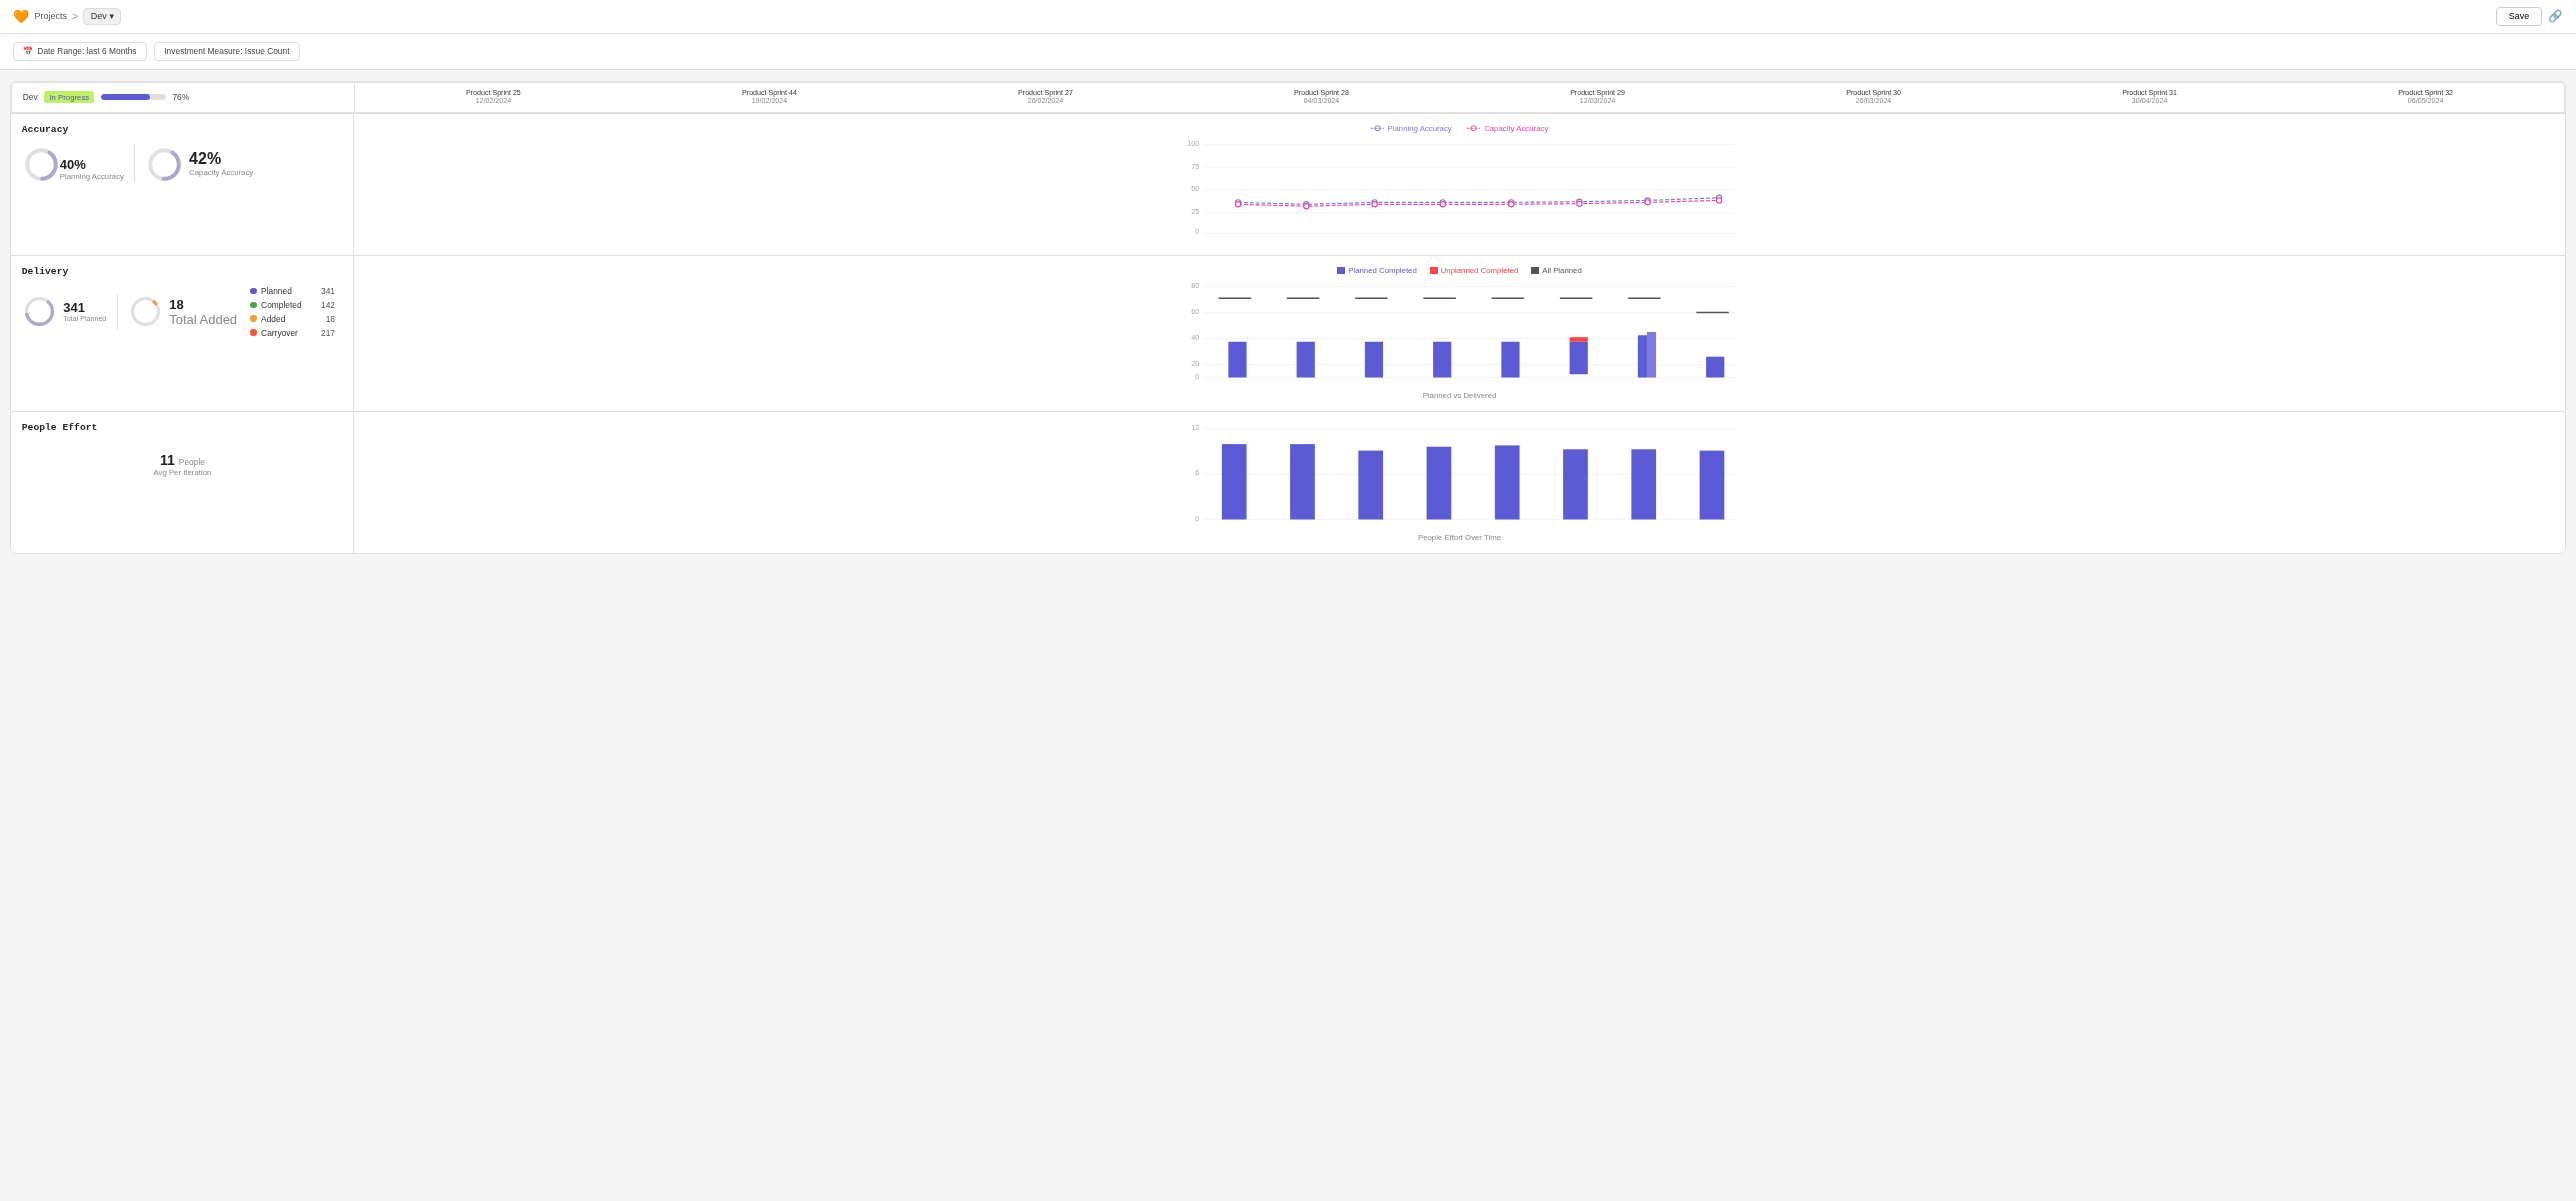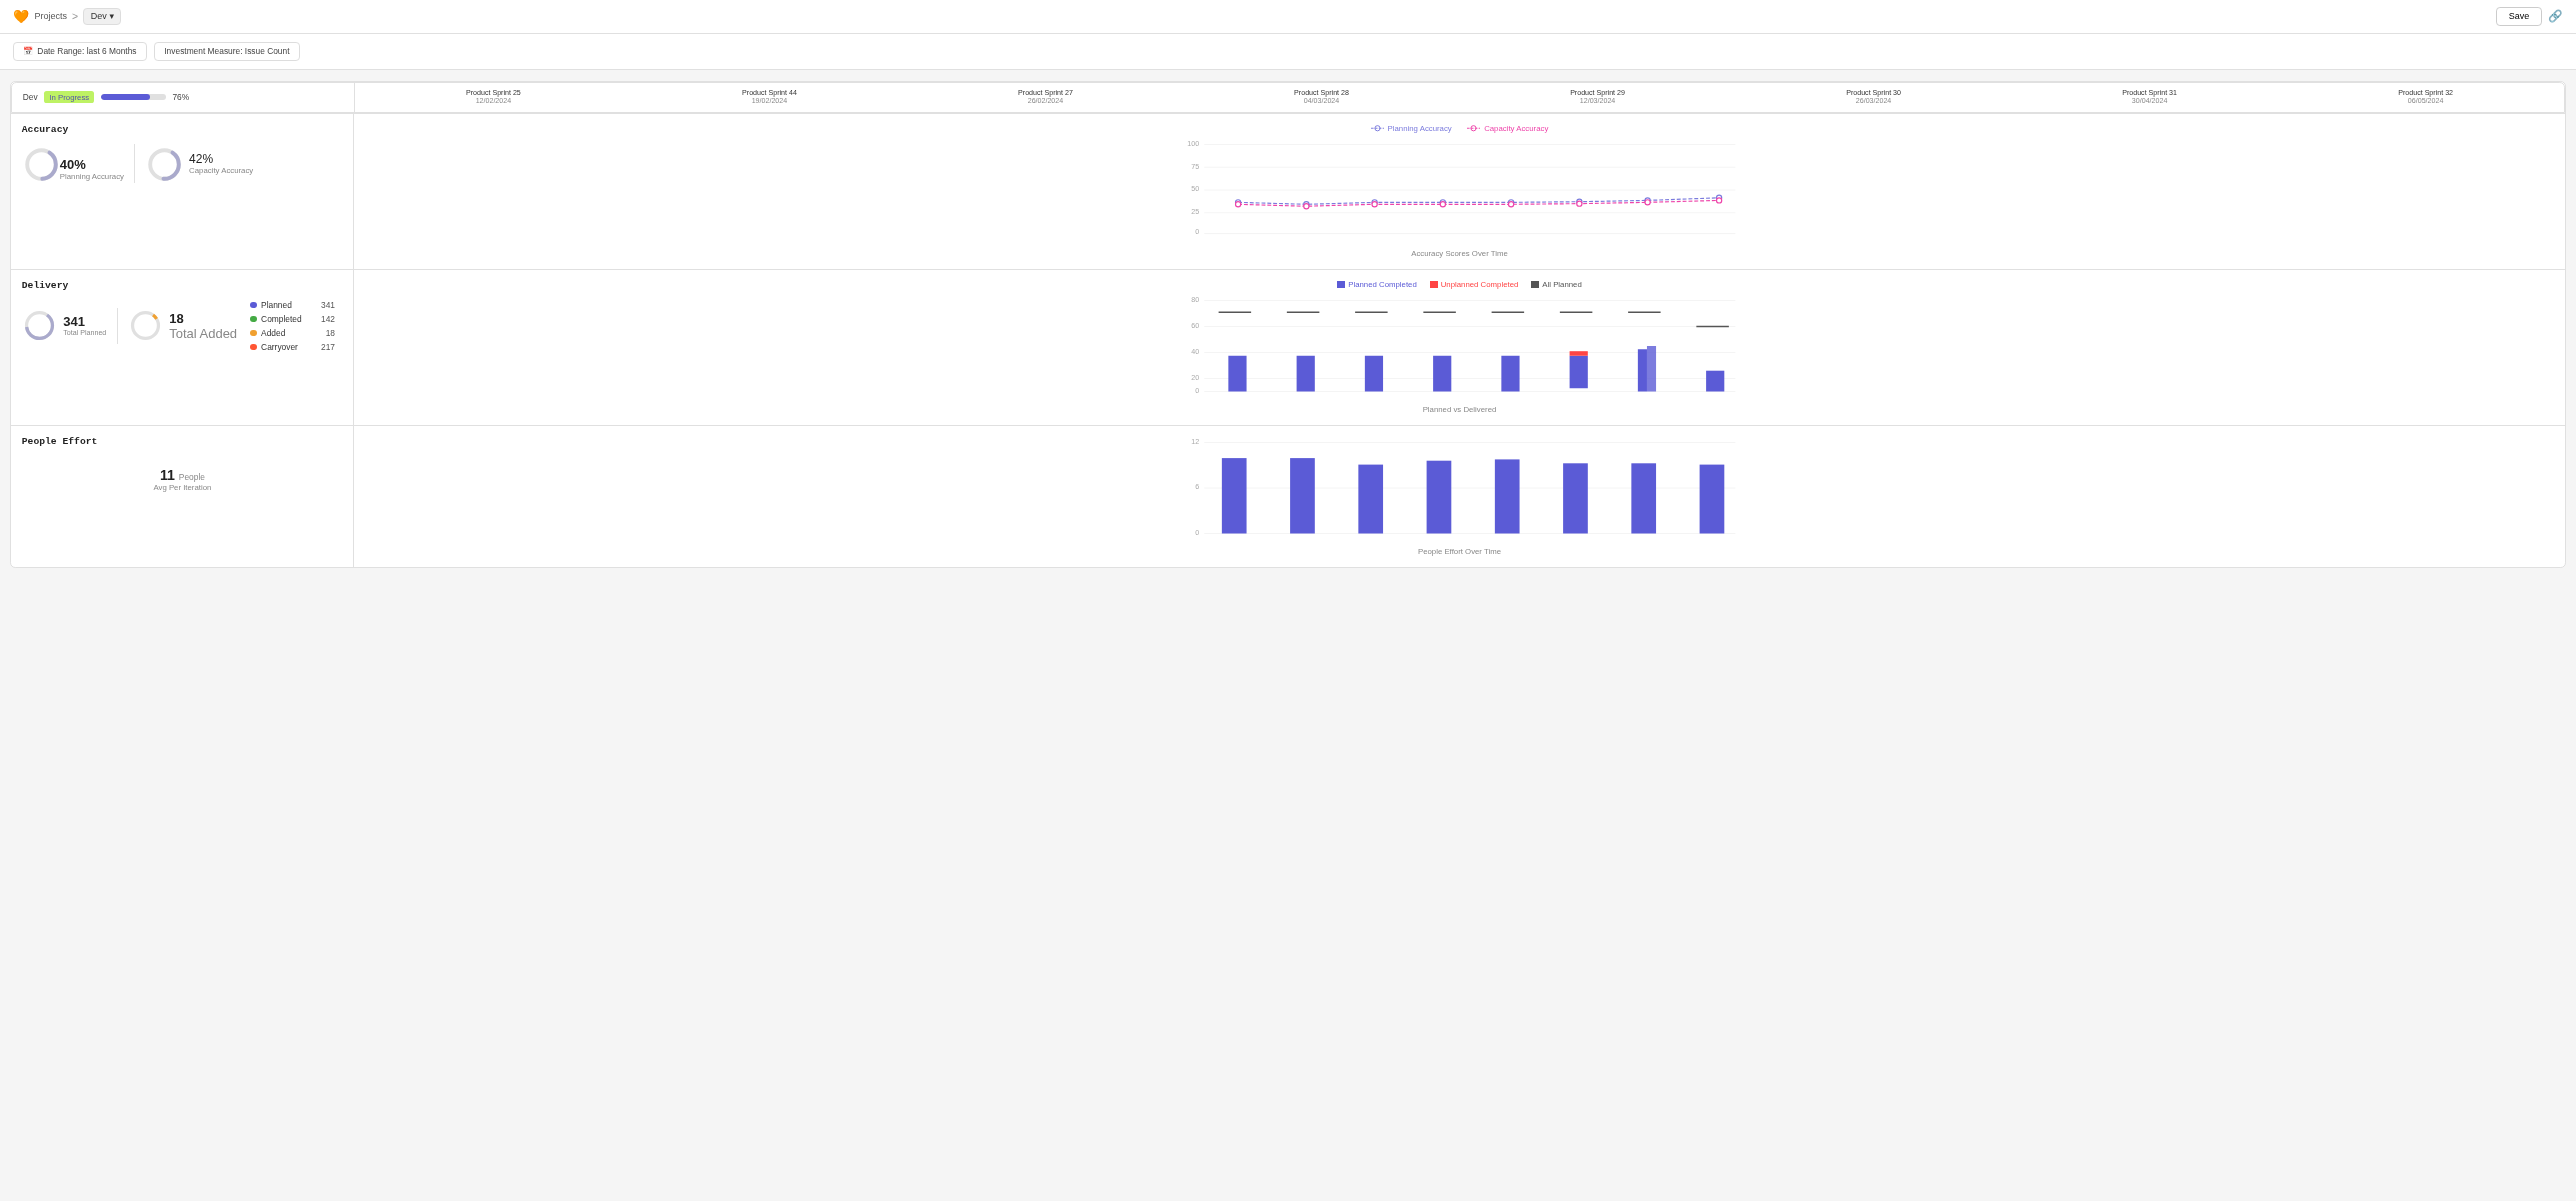--- a/index.html
+++ b/index.html
@@ -141,21 +141,21 @@
           <div style="width:0.6px;height:39px;background:#e0e0e0;"></div>
 
           <div style="display:flex;align-items:center;gap:7.8px;padding:0 0 0 10.4px;">
             <div class="donut-wrap">
               <svg width="39" height="39" viewBox="0 0 60 60">
                 <circle cx="30" cy="30" r="22" fill="none" stroke="#e0e0e0" stroke-width="6"></circle>
                 <circle cx="30" cy="30" r="22" fill="none" stroke="#aaaacc" stroke-width="6" stroke-dasharray="58 80" stroke-dashoffset="22" stroke-linecap="round"></circle>
               </svg>
             </div>
             <div class="metric-info">
-              <div class="metric-pct" style="font-size:12px;font-weight:400;color:#222;">42%</div>
+              <div class="metric-pct" style="font-size:16px;font-weight:700;color:#222;">42%</div>
               <div class="metric-label" style="font-size:7.8px;color:#888;">Capacity Accuracy</div>
             </div>
           </div>
         </div>
       </div>
       <div class="section-right">
         
         <div style="display:flex;justify-content:center;gap:15.5px;margin-bottom:5.2px;">
           <div style="display:flex;align-items:center;gap:3.9px;">
             <svg width="13" height="6.5" viewBox="0 0 20 10">
@@ -200,21 +200,20 @@
           <polyline points="90,102 195,105 300,102 405,102 510,102 615,101 720,99 830,96" fill="none" stroke="#ee44aa" stroke-width="1.8" stroke-dasharray="6,3"></polyline>
           <circle cx="90" cy="102" r="4" fill="white" stroke="#ee44aa" stroke-width="1.8"></circle>
           <circle cx="195" cy="105" r="4" fill="white" stroke="#ee44aa" stroke-width="1.8"></circle>
           <circle cx="300" cy="102" r="4" fill="white" stroke="#ee44aa" stroke-width="1.8"></circle>
           <circle cx="405" cy="102" r="4" fill="white" stroke="#ee44aa" stroke-width="1.8"></circle>
           <circle cx="510" cy="102" r="4" fill="white" stroke="#ee44aa" stroke-width="1.8"></circle>
           <circle cx="615" cy="101" r="4" fill="white" stroke="#ee44aa" stroke-width="1.8"></circle>
           <circle cx="720" cy="99" r="4" fill="white" stroke="#ee44aa" stroke-width="1.8"></circle>
           <circle cx="830" cy="96" r="4" fill="white" stroke="#ee44aa" stroke-width="1.8"></circle>
         </svg>
-        <div class="chart-title">Accuracy Scores Over Time</div>
       </div>
     </div>
 
     <div class="section-row">
       <div class="section-left">
         <div class="section-title">Delivery</div>
         <div style="display:flex;align-items:center;gap:0;margin-top:6.5px;">
 
           <div style="display:flex;align-items:center;gap:6.5px;padding-right:10.4px;">
             <svg width="35" height="35" viewBox="0 0 54 54">

